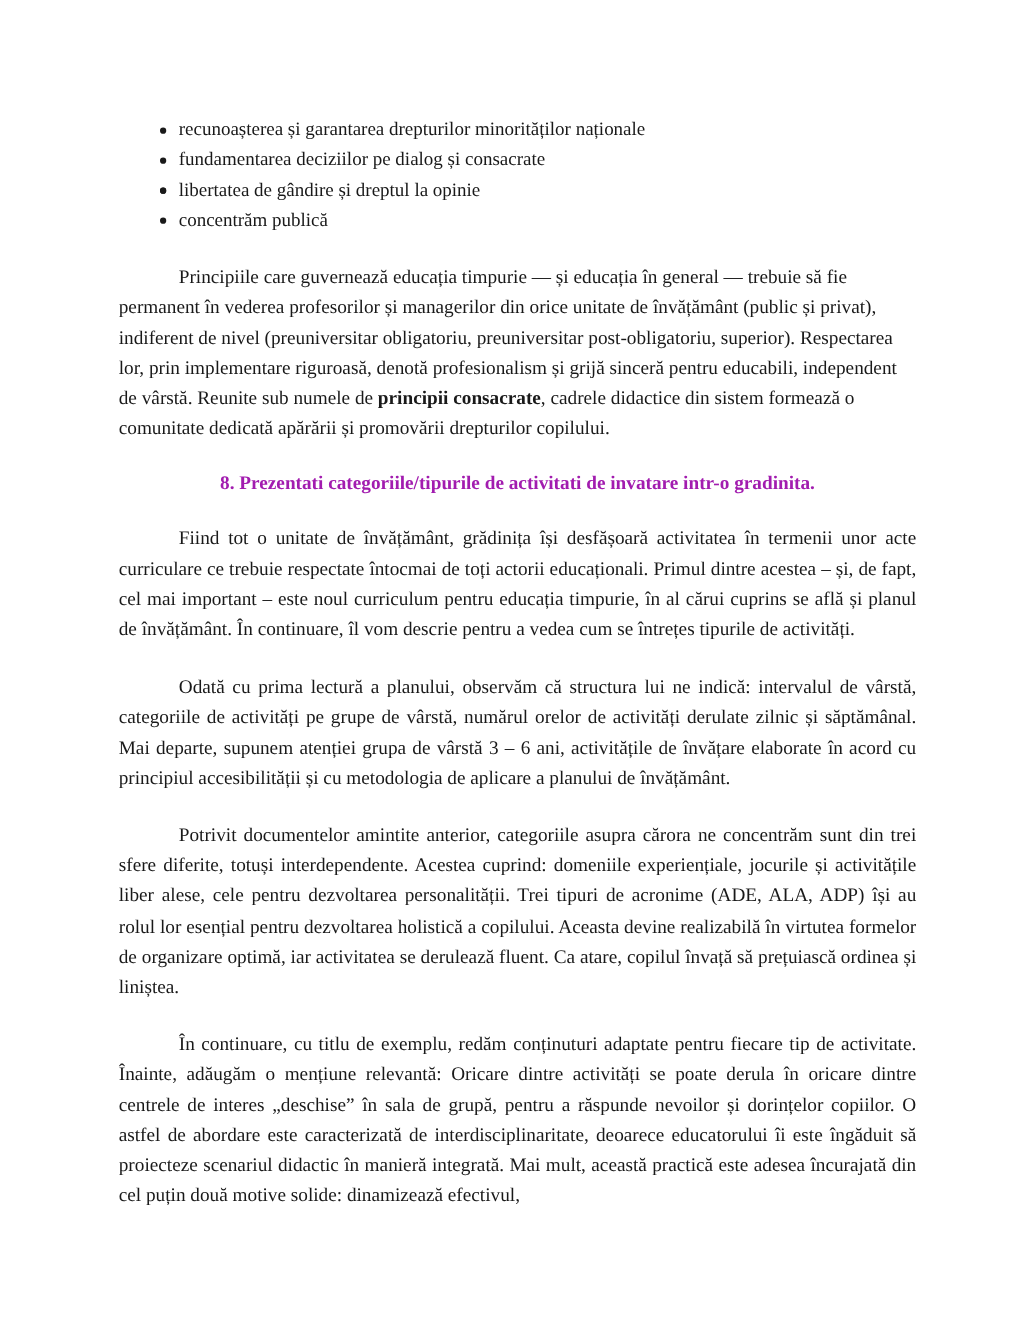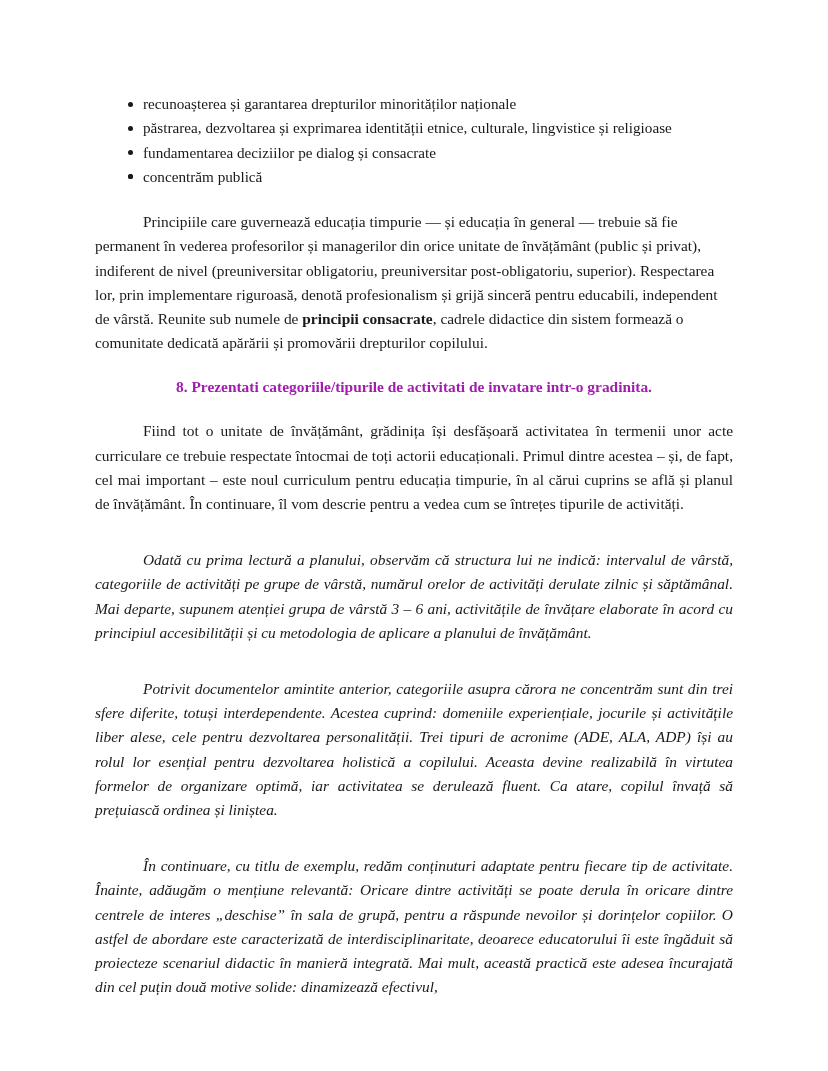--- a/index.html
+++ b/index.html
@@ -55,22 +55,21 @@
     text-align: justify;
     text-indent: 48px;
     color: #191919;
     -webkit-hyphens: none;
     hyphens: none;
   }
   p.para.ragged {
     text-align: left;
   }
   p.spaced-before {
-    margin-top: 32px;
-    font-style: italic;
+    margin-top: 22px;
   }
   .heading {
     margin: 0;
     font-size: 15.4px;
     line-height: 24px;
     font-weight: bold;
     text-align: center;
     color: #a21caf;
   }
   .heading-wrap {
@@ -86,28 +85,28 @@
 <div class="page">
   <div class="content">
 
     <ul class="bullets">
       <li>
         <span class="dot"></span>
         <span>recunoașterea și garantarea drepturilor minorităților naționale</span>
       </li>
       <li>
         <span class="dot"></span>
-        <span>păstrarea, dezvoltarea și exprimarea identității etnice, culturale, lingvistice și religioase</span>
-      </li>
-      <li>
-        <span class="dot"></span>
         <span>fundamentarea deciziilor pe dialog și consacrate</span>
       </li>
       <li>
         <span class="dot"></span>
+      </li>
+      <li>
+        <span class="dot"></span>
+        <span>libertatea de gândire și dreptul la opinie</span>
       </li>
       <li>
         <span class="dot"></span>
         <span>concentrăm publică</span>
       </li>
     </ul>
 
     <div class="gap-after-list"></div>
 
     <p class="para ragged"><span>Principiile care guvernează educația timpurie — și educația în general — trebuie să fie permanent în vederea profesorilor și managerilor din orice unitate de învățământ (public și privat), indiferent de nivel (preuniversitar obligatoriu, preuniversitar post-obligatoriu, superior). Respectarea lor, prin implementare riguroasă, denotă profesionalism și grijă sinceră pentru educabili, independent de vârstă. Reunite sub numele de </span><span class="b">principii consacrate</span><span>, cadrele didactice din sistem formează o comunitate dedicată apărării și promovării drepturilor copilului.</span></p>

